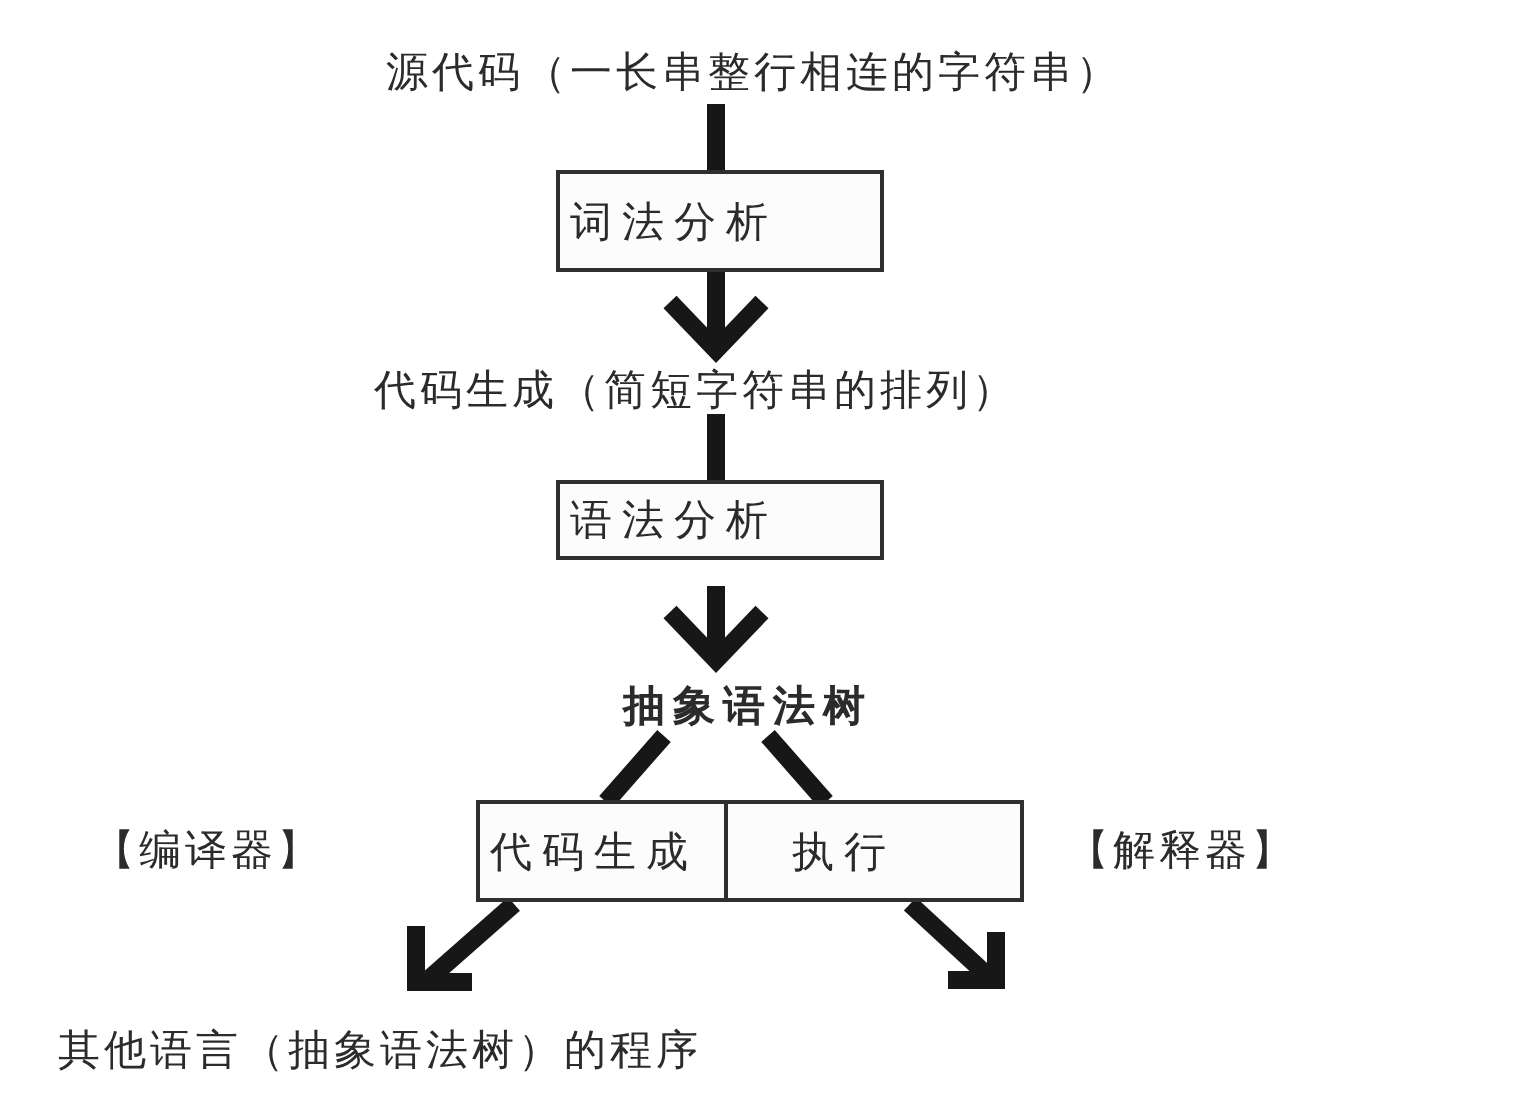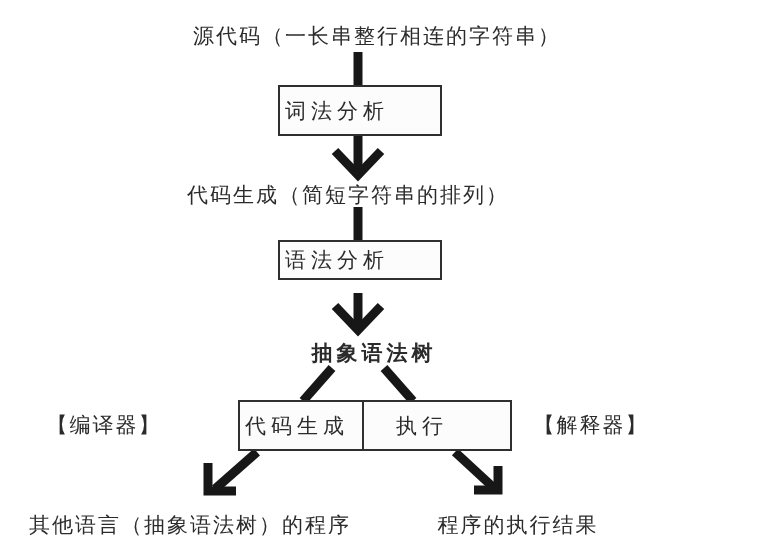--- a/index.html
+++ b/index.html
@@ -77,21 +77,20 @@
   <div class="txt" style="left:348px; top:184px;">代码生成（简短字符串的排列）</div>
 
   <div class="txt" style="left:374px; top:342px; letter-spacing:4px;font-weight:bold;">抽象语法树</div>
 
   <div class="txt" style="left:104px; top:414px;font-family:Liberation Serif, serif;">【编译器】</div>
 
   <div class="txt" style="left:591px; top:414px;">【解释器】</div>
 
   <div class="txt" style="left:190px; top:514px;">其他语言（抽象语法树）的程序</div>
 
-  <div class="txt" style="left:518px; top:514px;">程序的执行结果</div>
 
   <div class="box" style="left:278px; top:85px; width:164px; height:51px;">
     <span>词法分析</span>
   </div>
 
   <div class="box" style="left:278px; top:240px; width:164px; height:40px;">
     <span>语法分析</span>
   </div>
 
   <div class="box" style="left:198px; top:400px; width:152px; height:51px;margin-left:40px;">

